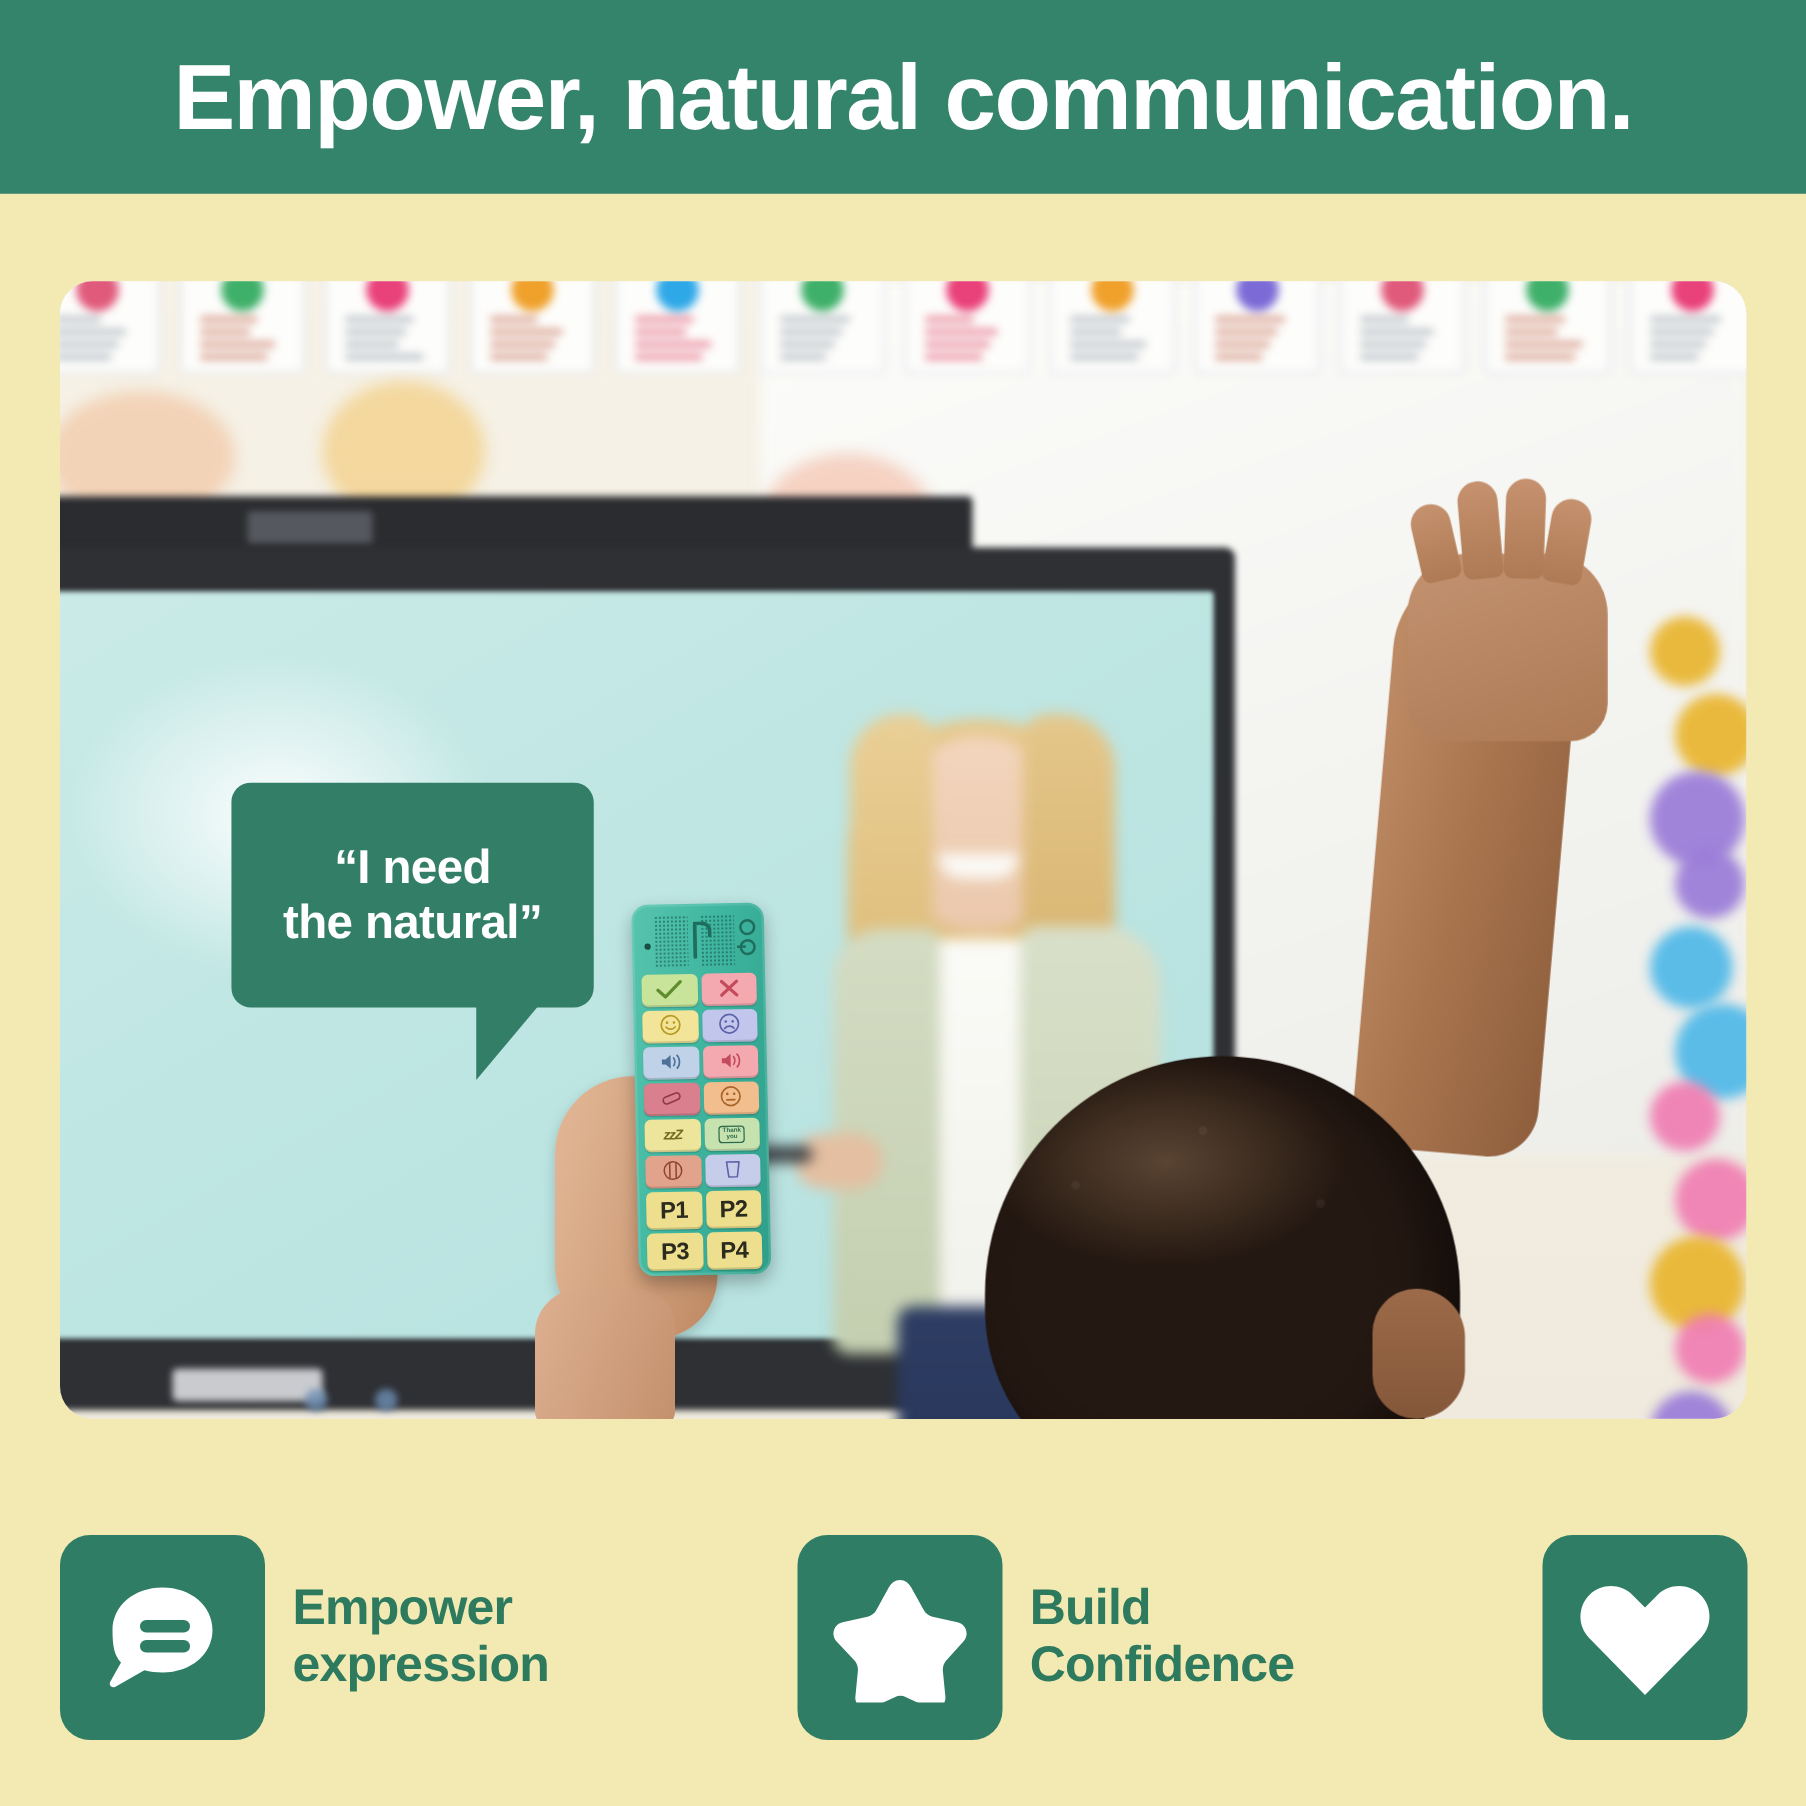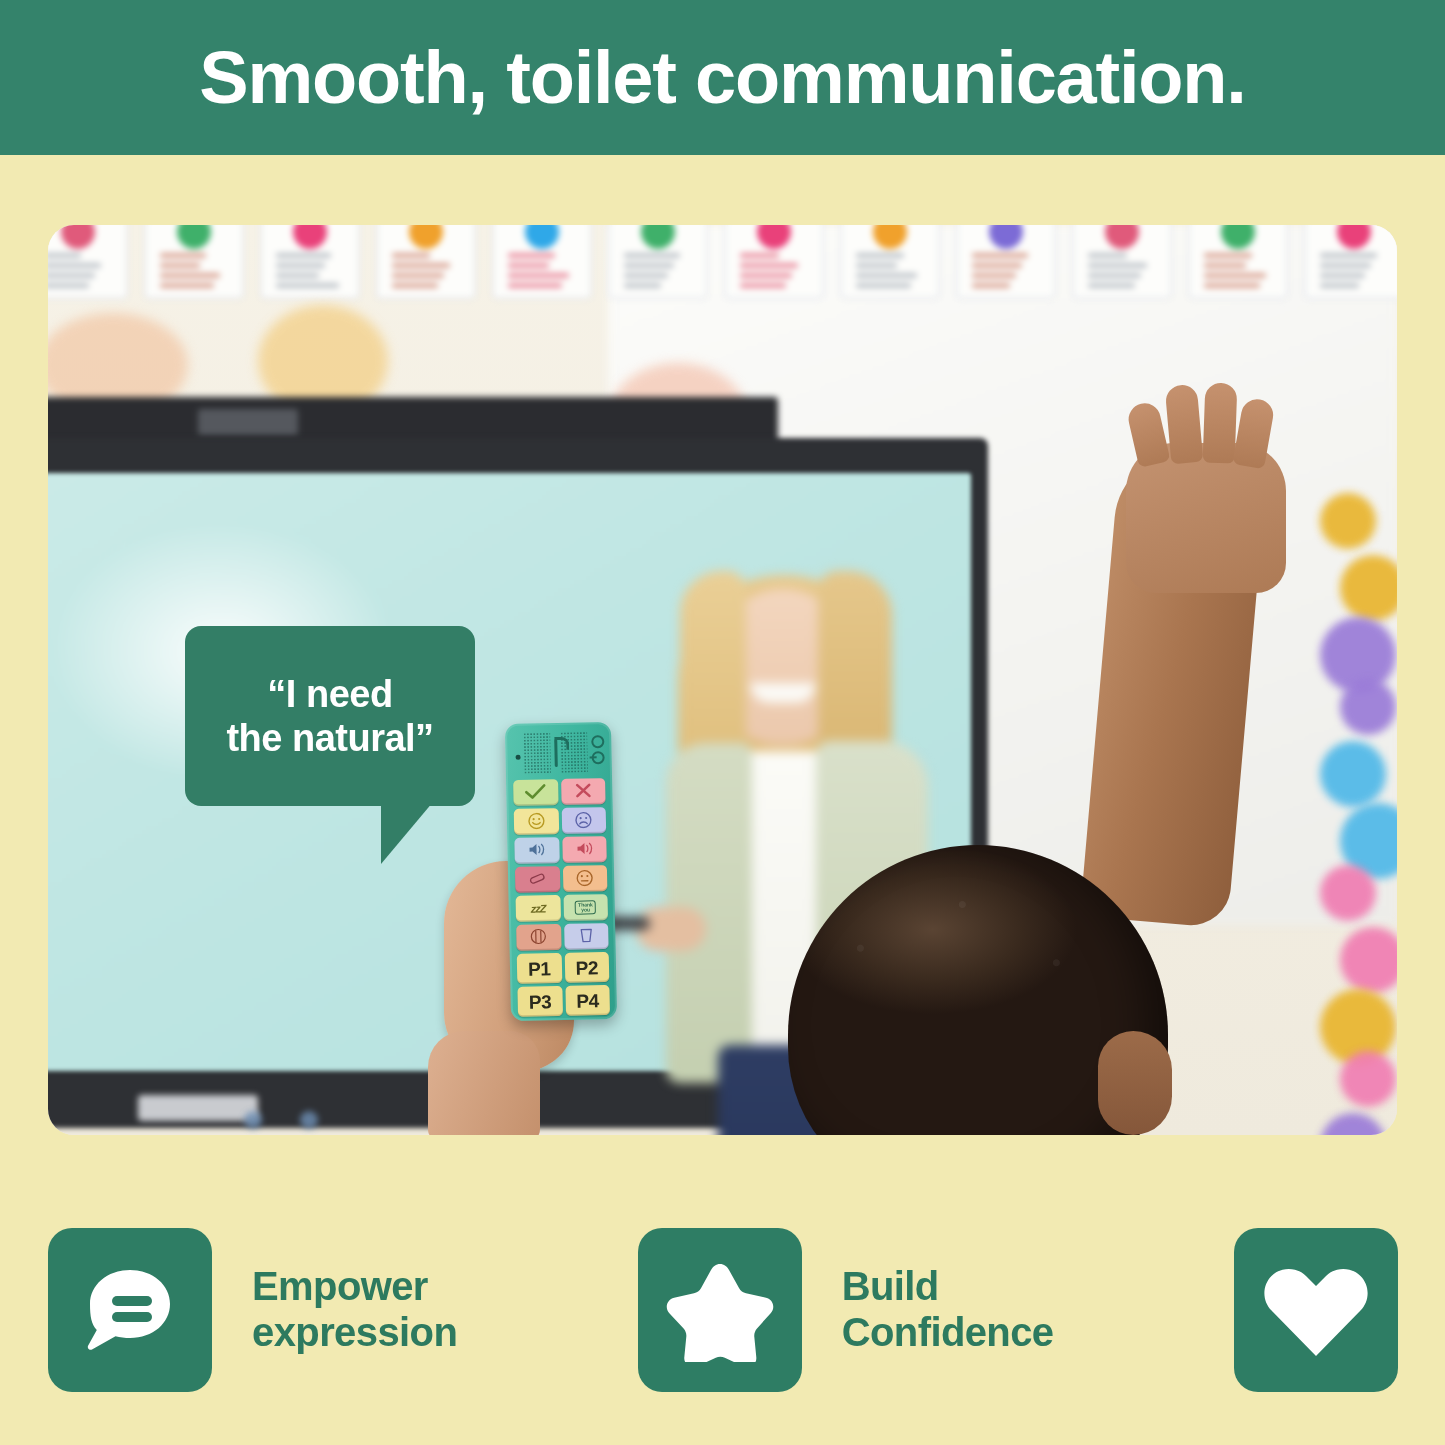--- a/index.html
+++ b/index.html
@@ -290,39 +290,39 @@
     position:absolute; left:-6px; top:214px; width:112px; height:112px;
     background:linear-gradient(110deg,#DDB091 0%, #C4906C 100%);
     border-radius:36px 30px 14px 14px;
   }
 
   
   .features {
     position:absolute; left:48px; top:1222px; width:1350px; height:176px;
     display:flex; justify-content:space-between; align-items:center;
   }
-  .feature { display:flex; align-items:center; gap:40px; }
+  .feature { display:flex; align-items:center; gap:22px; }
   .feature-icon {
     width:164px; height:164px; flex:0 0 164px;
     background:#2E7D64; border-radius:24px;
     display:flex; align-items:center; justify-content:center;
   }
   .feature-label {
     color:#2D7A5F; font-weight:bold; font-size:40px; line-height:1.14;
     letter-spacing:-.6px; white-space:pre-line;
     font-family:"Liberation Sans", sans-serif;
   }
 </style>
 </head>
 <body>
 
 <div class="page">
 
   <div class="header-band">
-    <div class="header-title">Smooth, toilet communication.</div>
+    <div class="header-title">Empower, natural communication.</div>
   </div>
 
   <div class="photo-card">
 
     <div class="wall"></div>
     <div class="whiteboard-back"></div>
     <div class="wb-blue-note"></div>
 
     <div id="posters">
         <div class="poster" style="left: -20px;">

